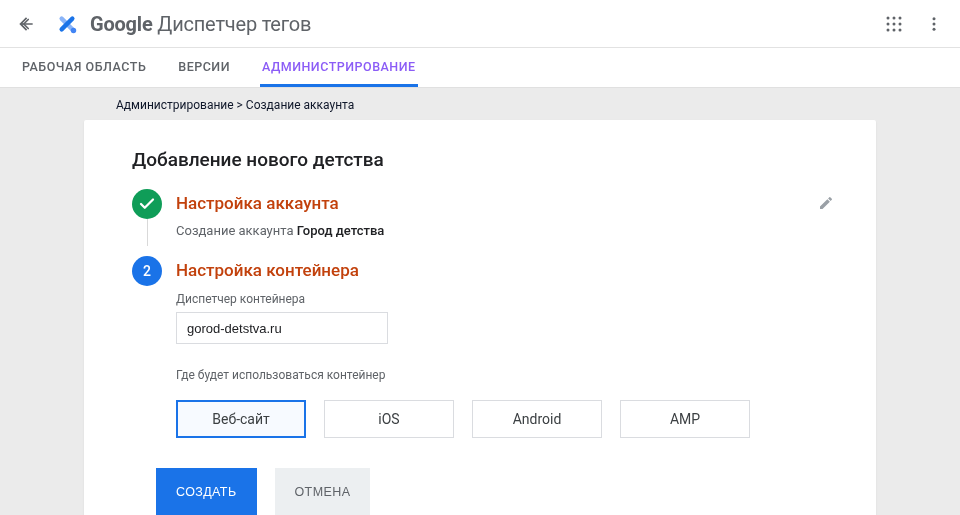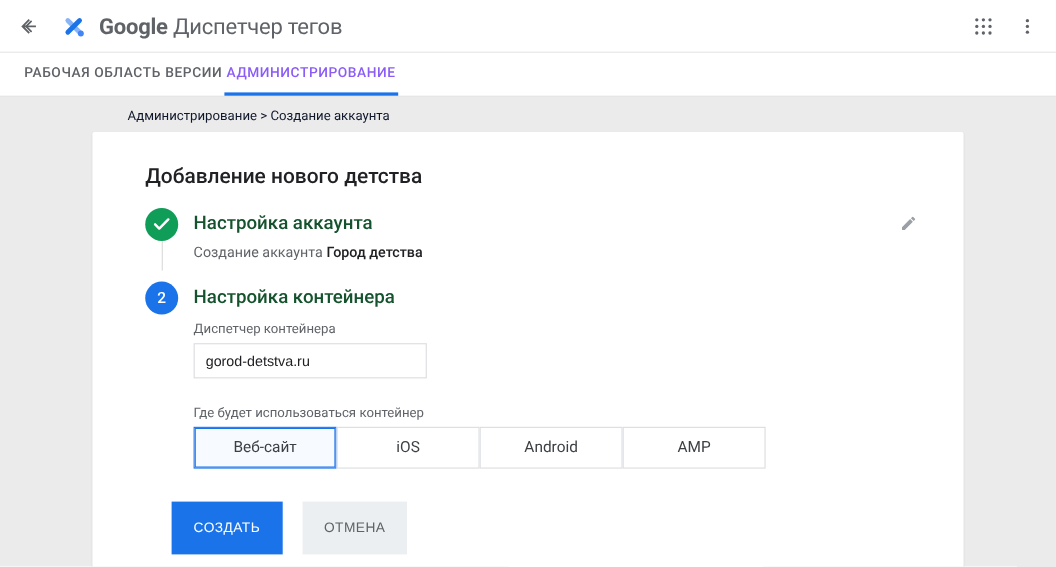--- a/index.html
+++ b/index.html
@@ -64,20 +64,21 @@
   }
 
   
   .tabbar {
     background: #fff;
     height: 40px;
     border-bottom: 1px solid #e0e0e0;
     display: flex;
     align-items: stretch;
     padding: 0 20px;
+    gap: 28px;
   }
   .tab {
     display: flex;
     align-items: center;
     font-size: 12.5px;
     font-weight: 500;
     letter-spacing: 0.5px;
     color: #5f6368;
     cursor: pointer;
     border-bottom: 3px solid transparent;
@@ -141,21 +142,21 @@
   .step-badge.num  { background: #1a73e8; font-size: 14px; }
 
   .step-body { flex: 1; padding-top: 4px; }
   .step-head {
     display: flex;
     align-items: center;
   }
   .step-title {
     font-size: 17px;
     font-weight: 500;
-    color: #14532d;
+    color: #c2410c;
   }
   .edit-icon {
     margin-left: auto;
     color: #9aa0a6;
     cursor: pointer;
     display:flex; align-items:center; justify-content:center;
     width:20px; height:20px;
   }
 
   .acct-row {
@@ -178,21 +179,22 @@
     height: 32px;
     border: 1px solid #dadce0;
     padding: 6px 10px;
     font-size: 13px;
     color: #202124;
     outline: none;
   }
 
   .platforms {
     display: flex;
-    margin-top: 6px;
+    gap: 18px;
+    margin-top: 18px;
   }
   .platform {
     width: 130px;
     height: 38px;
     border: 1px solid #dadce0;
     display: flex;
     align-items: center;
     justify-content: center;
     font-size: 14px;
     color: #3c4043;

